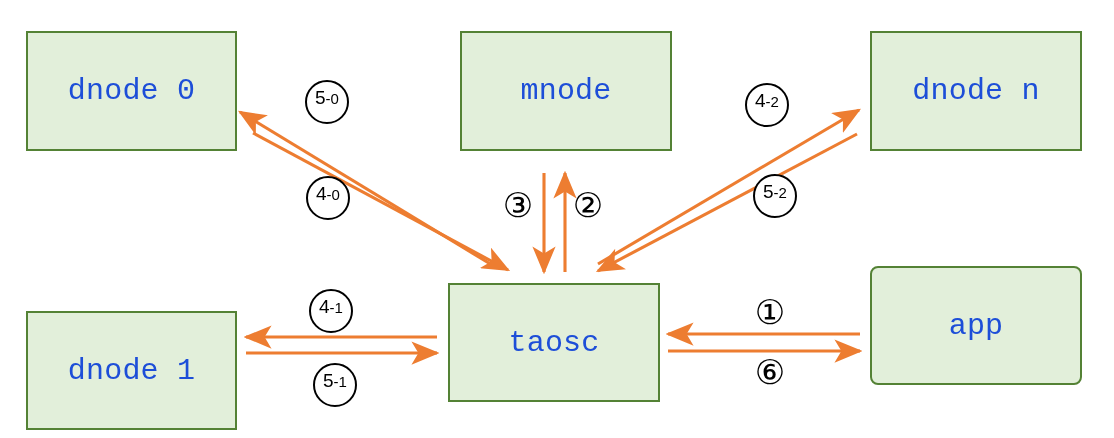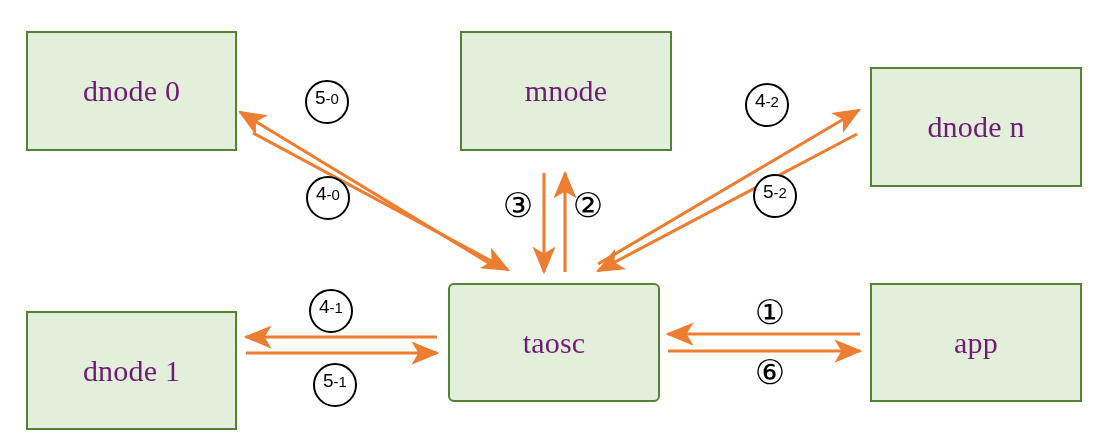--- a/index.html
+++ b/index.html
@@ -28,23 +28,23 @@
   .node-box {
     position: absolute;
     box-sizing: border-box;
     background: #e2efda;
     border: 2px solid #548235;
     display: flex;
     align-items: center;
     justify-content: center;
   }
   .node-label {
-    font-family: Liberation Serif, serif;
+    font-family: Liberation Mono, monospace;
     font-size: 30px;
-    color: #701a75;
+    color: #1d4ed8;
     line-height: 1;
     letter-spacing: 0.2px;
     white-space: nowrap;
   }
   
   .step-ring {
     position: absolute;
     box-sizing: border-box;
     width: 44px;
     height: 44px;
@@ -125,33 +125,33 @@
   </svg>
 
   <div class="node-box" style="left:26px; top:31px; width:211px; height:120px;">
     <span class="node-label">dnode 0</span>
   </div>
 
   <div class="node-box" style="left:448px; top:31px; width:212px; height:120px;margin-left:12px;">
     <span class="node-label">mnode</span>
   </div>
 
-  <div class="node-box" style="left:870px; top:31px; width:212px; height:120px;margin-top:36px;">
+  <div class="node-box" style="left:870px; top:31px; width:212px; height:120px;">
     <span class="node-label">dnode n</span>
   </div>
 
   <div class="node-box" style="left:26px; top:283px; width:211px; height:119px;margin-top:28px;">
     <span class="node-label">dnode 1</span>
   </div>
 
-  <div class="node-box" style="left:448px; top:283px; width:212px; height:119px;border-radius:6px;">
+  <div class="node-box" style="left:448px; top:283px; width:212px; height:119px;">
     <span class="node-label">taosc</span>
   </div>
 
-  <div class="node-box" style="left:870px; top:283px; width:212px; height:119px;">
+  <div class="node-box" style="left:870px; top:266px; width:212px; height:119px;border-radius:8px;">
     <span class="node-label">app</span>
   </div>
 
   <div class="step-ring" style="left:327px; top:102px;">
     <span class="main">5</span>
       <span class="sub">-0</span>
   </div>
 
   <div class="step-ring" style="left:328px; top:198px;">
     <span class="main">4</span>

